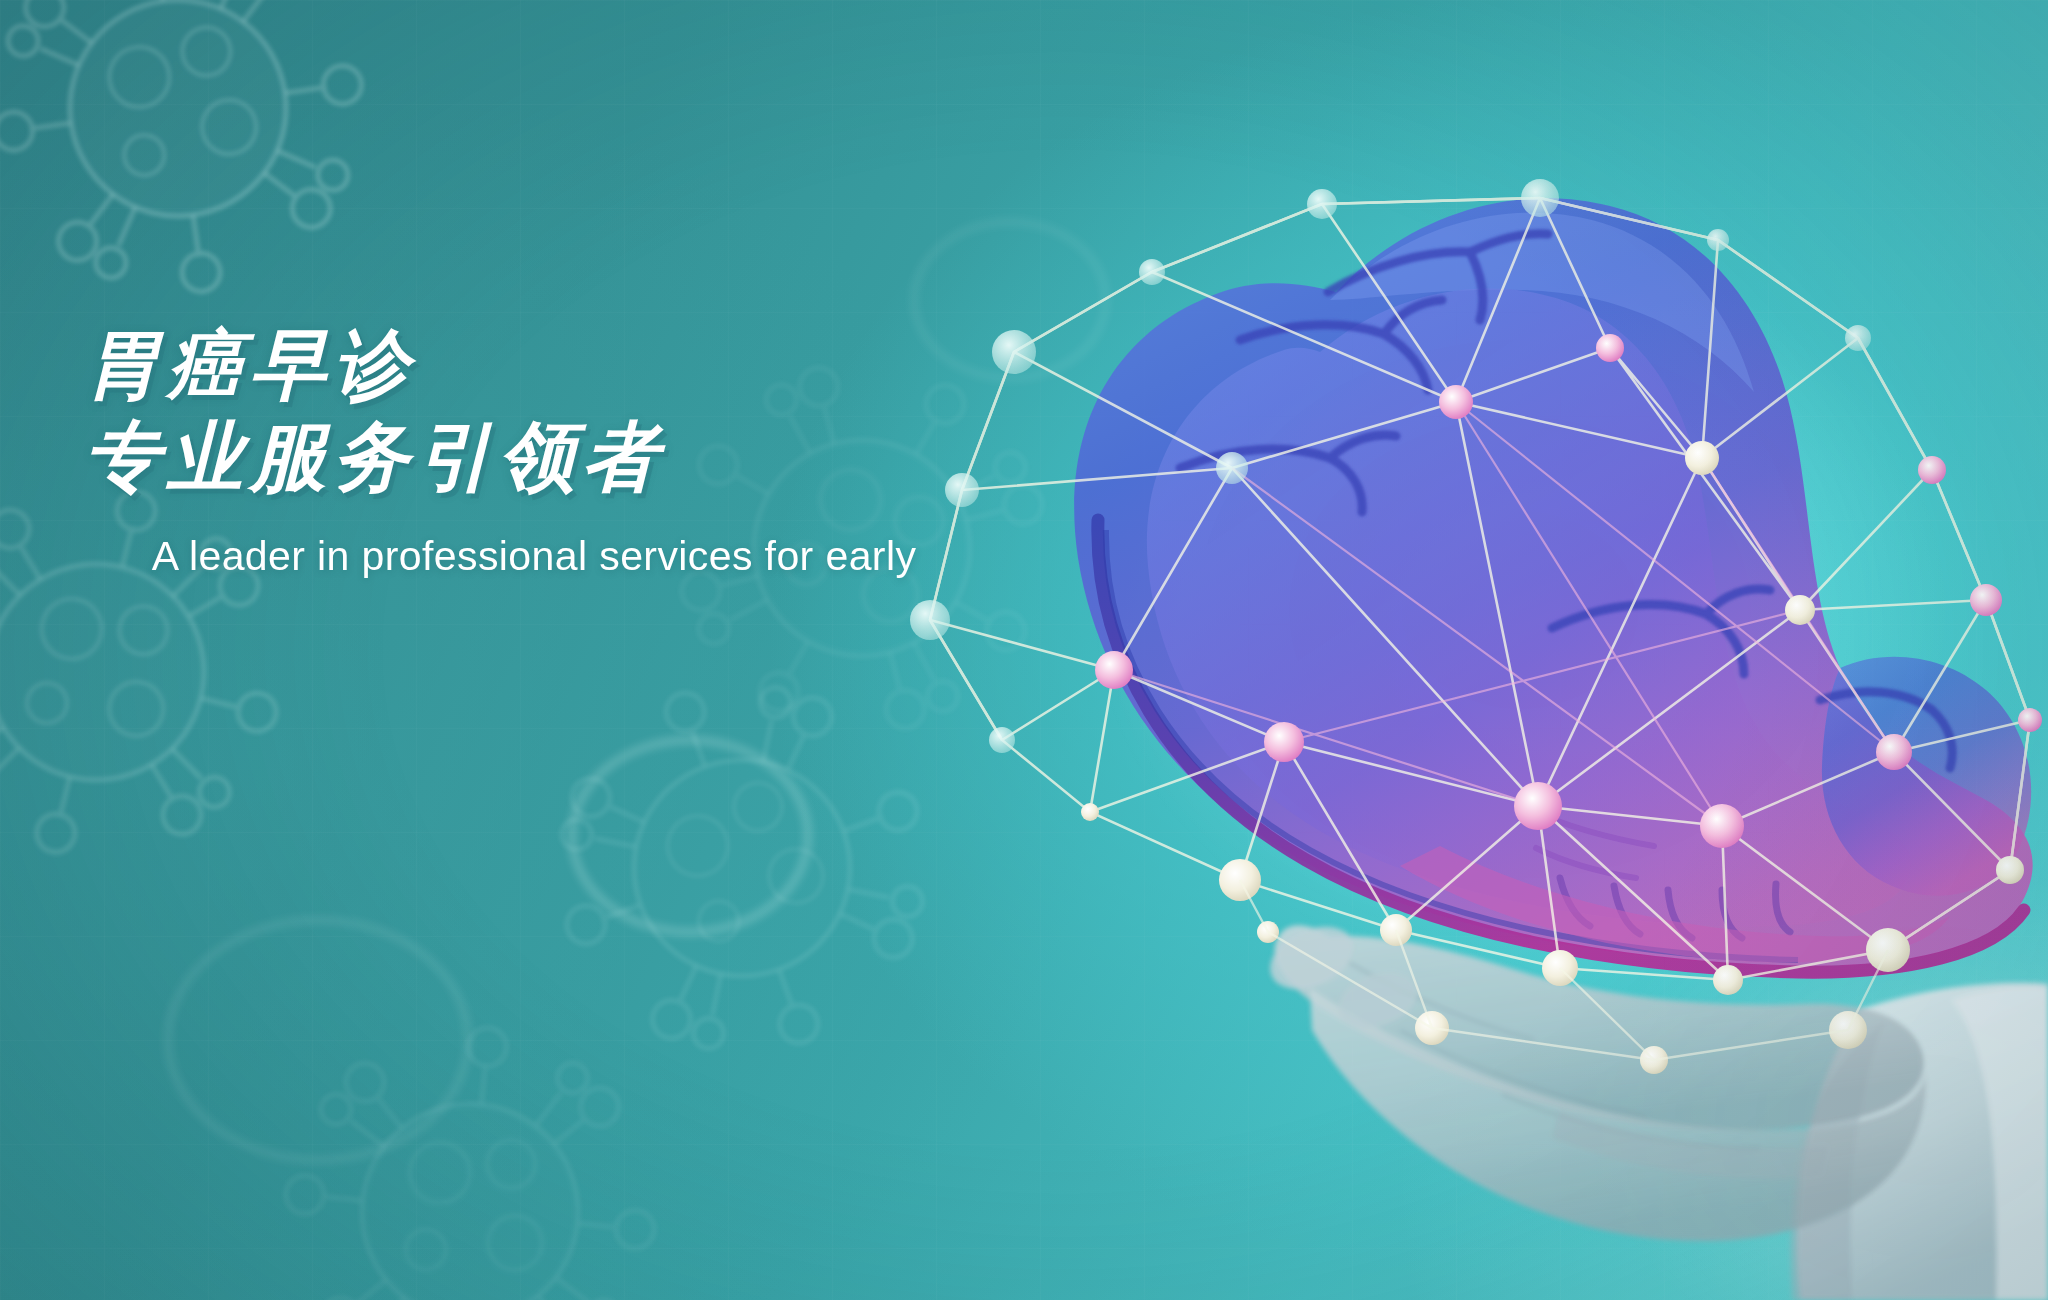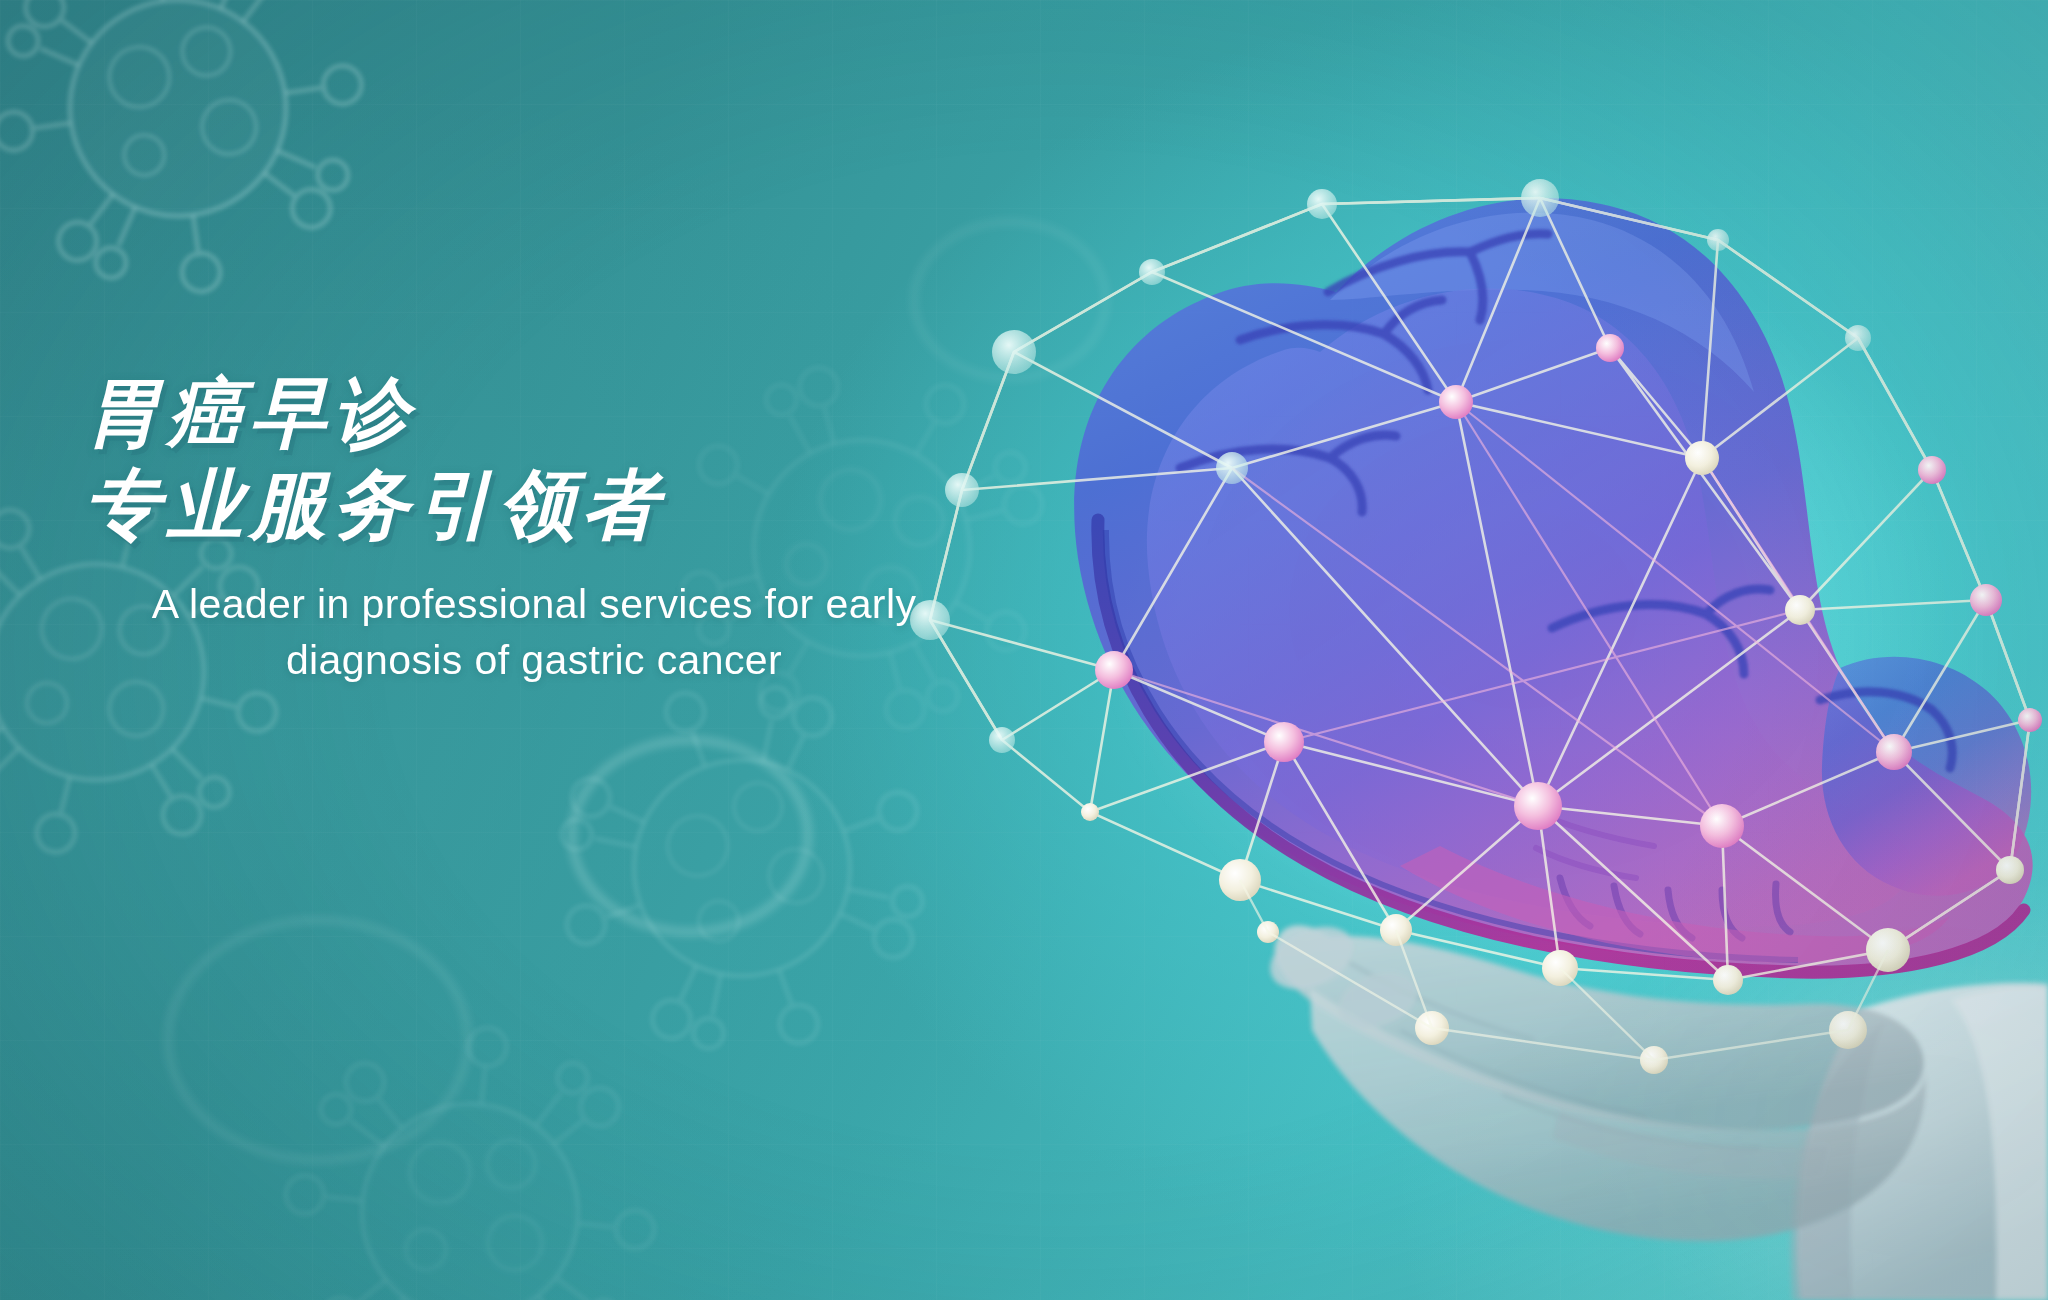--- a/index.html
+++ b/index.html
@@ -24,21 +24,20 @@
     pointer-events:none;
   }
   svg.art{position:absolute;inset:0;width:2048px;height:1300px;display:block;}
 
   
   #copy{position:absolute;left:84px;top:322px;width:900px;}
   .cn{
     color:#ffffff;font-weight:700;font-style:italic;
     font-size:76px;line-height:86px;letter-spacing:7px;white-space:nowrap;
     text-shadow:4px 5px 0 rgba(40,120,128,0.42), 0 2px 10px rgba(20,90,96,0.25);
-    margin-top:48px;
   }
   .cn.l2{margin-top:6px;}
   .en{
     color:#ffffff;font-size:41px;line-height:56px;font-weight:400;
     letter-spacing:.4px;margin-top:28px;
     text-shadow:0 2px 7px rgba(25,95,100,0.32);
     text-align:center;
   }
   .en div{white-space:nowrap;}
 </style>
@@ -323,17 +322,16 @@
     </g>
   </svg>
 
   <div class="layer vignette"></div>
 
   <div id="copy">
     <div class="cn l1">胃癌早诊</div>
     <div class="cn l2">专业服务引领者</div>
     <div class="en">
       <div>A leader in professional services for early</div>
-      <div>diagnosis of gastric cancer</div>
     </div>
   </div>
 
 </div>
 
 </body></html>

